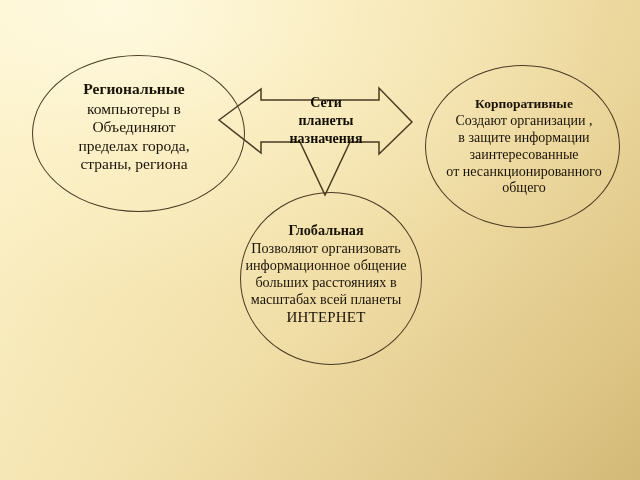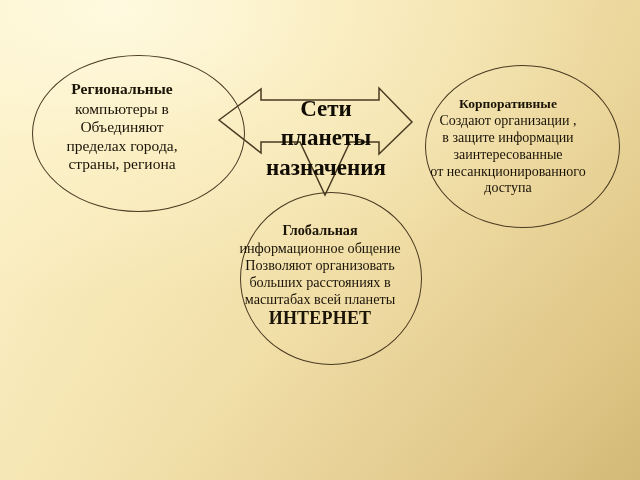--- a/index.html
+++ b/index.html
@@ -80,39 +80,39 @@
   }
   .node-text .hd {
     font-weight: bold;
     display: block;
   }
   .node-text .ln {
     display: block;
     font-weight: normal;
   }
 
-  #regional-text  { left: 8px;  top: 80px;  width: 228px; font-size: 15.5px; }
+  #regional-text  { left: 20px;  top: 80px;  width: 228px; font-size: 15.5px; }
   #regional-text .hd { font-size: 15.5px; margin-bottom: 1px; }
 
-  #corporate-text { left: 396px; top: 96px;  width: 224px; font-size: 14px; }
+  #corporate-text { left: 412px; top: 96px;  width: 224px; font-size: 14px; }
   #corporate-text .hd { font-size: 13.5px; margin-bottom: 1px; }
 
-  #global-text    { left: 210px; top: 222px; width: 220px; font-size: 14.2px; }
+  #global-text    { left: 216px; top: 222px; width: 220px; font-size: 14.2px; }
   #global-text .hd { font-size: 14.2px; margin-bottom: 1px; }
-  #global-text .tail { display: block; font-weight: bold; font-size: 18px; letter-spacing: 0.2px; }
+  #global-text .tail { display: block; font-weight: normal; font-size: 15px; letter-spacing: 0.2px; }
 
   
   #center-title {
     position: absolute;
     left: 238px;
     top: 94px;
     width: 176px;
     text-align: center;
     font-weight: bold;
-    font-size: 23px;
+    font-size: 14px;
     line-height: 1.28;
     color: #120d04;
     z-index: 5;
   }
   #center-title span { display: block; }
 
   svg.overlay {
     position: absolute;
     inset: 0;
     width: 640px;
@@ -167,26 +167,26 @@
       <span class="ln">пределах города,</span>
       <span class="ln">страны, региона</span>
     </div>
 
     <div class="node-text" id="corporate-text">
       <span class="hd">Корпоративные</span>
       <span class="ln">Создают организации ,</span>
       <span class="ln">в защите информации</span>
       <span class="ln">заинтересованные</span>
       <span class="ln">от несанкционированного</span>
-      <span class="ln">доступа</span>
+      <span class="ln">общего</span>
     </div>
 
     <div class="node-text" id="global-text">
       <span class="hd">Глобальная</span>
+      <span class="ln">Позволяют организовать</span>
       <span class="ln">информационное общение</span>
-      <span class="ln">Позволяют организовать</span>
       <span class="ln">больших расстояниях в</span>
       <span class="ln">масштабах всей планеты</span>
       <span class="tail">ИНТЕРНЕТ</span>
     </div>
 
   </div>
 </div>
 
 </body></html>

